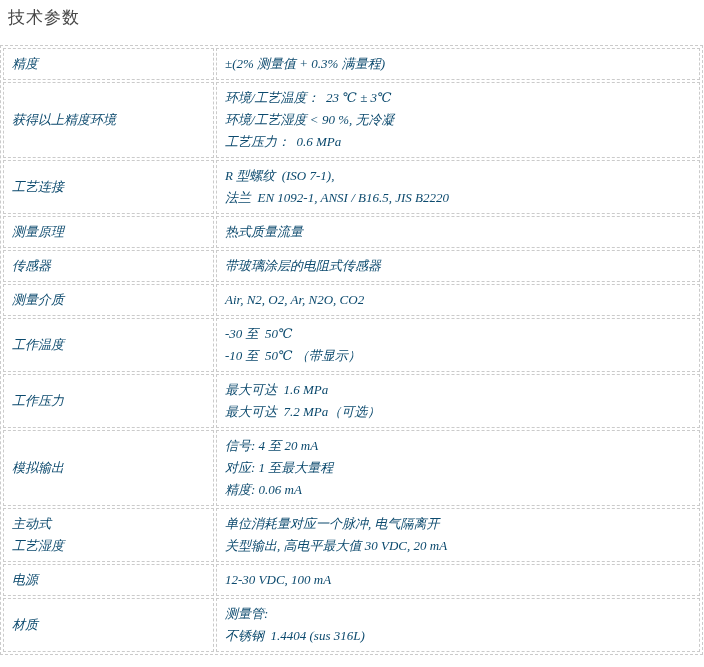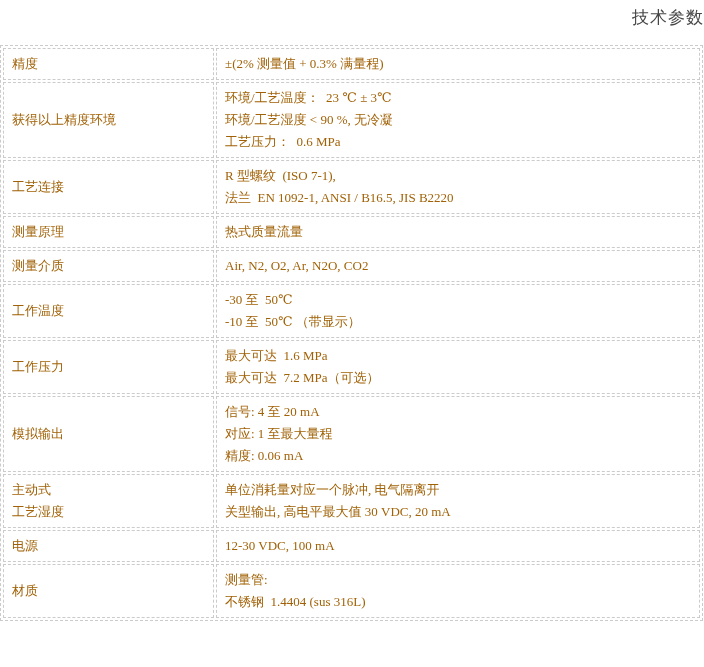--- a/index.html
+++ b/index.html
@@ -15,41 +15,41 @@
     overflow: hidden;
     background: #ffffff;
   }
   .page-title {
     margin: 8px 0 1px 8px;
     font-size: 17px;
     font-weight: normal;
     color: #474747;
     letter-spacing: 1px;
     line-height: 20px;
-    text-align: right;
   }
   table.spec-table {
     margin-top: 17px;
     margin-left: 0px;
     width: 703px;
     border-collapse: separate;
     border-spacing: 2px;
     border: 1px dashed #cbcbcb;
     table-layout: fixed;
     background: #ffffff;
   }
   table.spec-table td {
     border: 1px dashed #cbcbcb;
     padding: 4px 8px;
     font-size: 13px;
     line-height: 22px;
-    color: #a16207;
+    color: #0c4a6e;
     vertical-align: middle;
     overflow: hidden;
     background: #ffffff;
+    font-style: italic;
   }
   td.label-cell { }
   .line { white-space: pre; }
 </style>
 </head>
 <body>
 
 <div class="page">
   <h2 class="page-title">技术参数</h2>
 
@@ -85,20 +85,28 @@
             <div class="line">R 型螺纹  (ISO 7-1),</div>
             <div class="line">法兰  EN 1092-1, ANSI / B16.5, JIS B2220</div>
           </td>
         </tr>
         <tr>
           <td class="label-cell">
             <div class="line">测量原理</div>
           </td>
           <td class="value-cell">
             <div class="line">热式质量流量</div>
+          </td>
+        </tr>
+        <tr>
+          <td class="label-cell">
+            <div class="line">传感器</div>
+          </td>
+          <td class="value-cell">
+            <div class="line">带玻璃涂层的电阻式传感器</div>
           </td>
         </tr>
         <tr>
           <td class="label-cell">
             <div class="line">测量介质</div>
           </td>
           <td class="value-cell">
             <div class="line">Air, N2, O2, Ar, N2O, CO2</div>
           </td>
         </tr>

